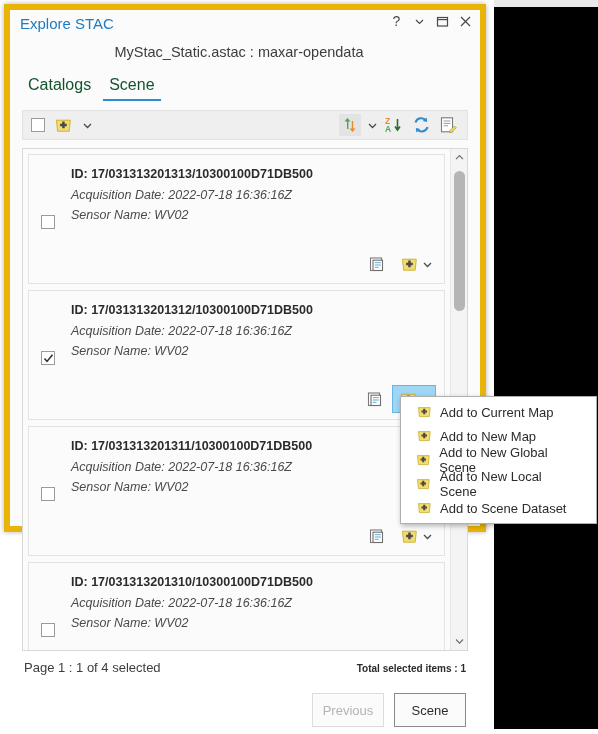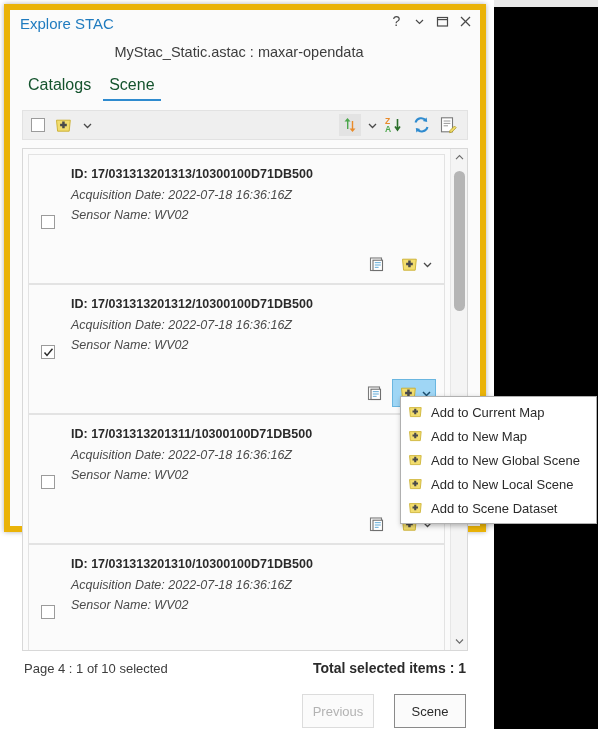--- a/index.html
+++ b/index.html
@@ -159,20 +159,21 @@
     left: 0; top: 0; right: 17px; bottom: 0;
     padding: 5px 5px 0 5px;
     box-sizing: border-box;
   }
   .card {
     position: relative;
     height: 130px;
     border: 1px solid #e3e3e3;
     background: #fbfbfb;
     box-sizing: border-box;
+    margin-bottom: 6px;
   }
   .card-chk {
     position: absolute;
     left: 12px;
     top: 60px;
   }
   .card-body {
     position: absolute;
     left: 42px;
     top: 12px;
@@ -240,27 +241,27 @@
     cursor: default;
   }
 
   
   .footer {
     margin: 9px 14px 0 14px;
     display: flex;
     align-items: baseline;
   }
   .footer-left { font-size: 13px; color: #3d3d3d; }
-  .footer-right { margin-left: auto; font-size: 14px; font-weight: bold; color: #2b2b2b; }
+  .footer-right { margin-left: auto; font-size: 10px; font-weight: bold; color: #2b2b2b; }
 
   .btnrow {
     margin: 18px 14px 0 0;
     display: flex;
     justify-content: flex-end;
-    gap: 20px;
+    gap: 10px;
   }
   .btn {
     width: 70px;
     height: 32px;
     background: #fbfbfb;
     border: 1px solid #8a8a8a;
     font-size: 13px;
     color: #2b2b2b;
     display: flex;
     align-items: center;
@@ -283,21 +284,21 @@
     border: 1px solid #b0b0b0;
     box-shadow: 1px 2px 5px rgba(0,0,0,0.28);
     padding: 3px 0;
     z-index: 50;
     box-sizing: border-box;
   }
   .menu-item {
     display: flex;
     align-items: center;
     height: 24px;
-    padding: 0 6px;
+    padding: 0 15px;
     gap: 8px;
     font-size: 13px;
     color: #2b2b2b;
     cursor: default;
   }
   .menu-icon { width: 16px; height: 16px; display:flex; align-items:center; justify-content:center; }
 </style>
 </head>
 <body>
 
@@ -519,21 +520,21 @@
       <div class="sbar-thumb"></div>
       <div class="sbar-arrow down">
         <svg width="9" height="7" viewBox="0 0 9 7">
             <path d="M1 1.5 L4.5 5.2 L8 1.5" stroke="#6a6a6a" stroke-width="1.1" fill="none"></path>
           </svg>
       </div>
     </div>
   </div>
 
   <div class="footer">
-    <div class="footer-left">Page 4 : 1 of 10 selected</div>
+    <div class="footer-left">Page 1 : 1 of 4 selected</div>
     <div class="footer-right">Total selected items : 1</div>
   </div>
 
   <div class="btnrow">
     <div class="btn disabled">Previous</div>
     <div class="btn">Scene</div>
   </div>
 
 </div>
 

